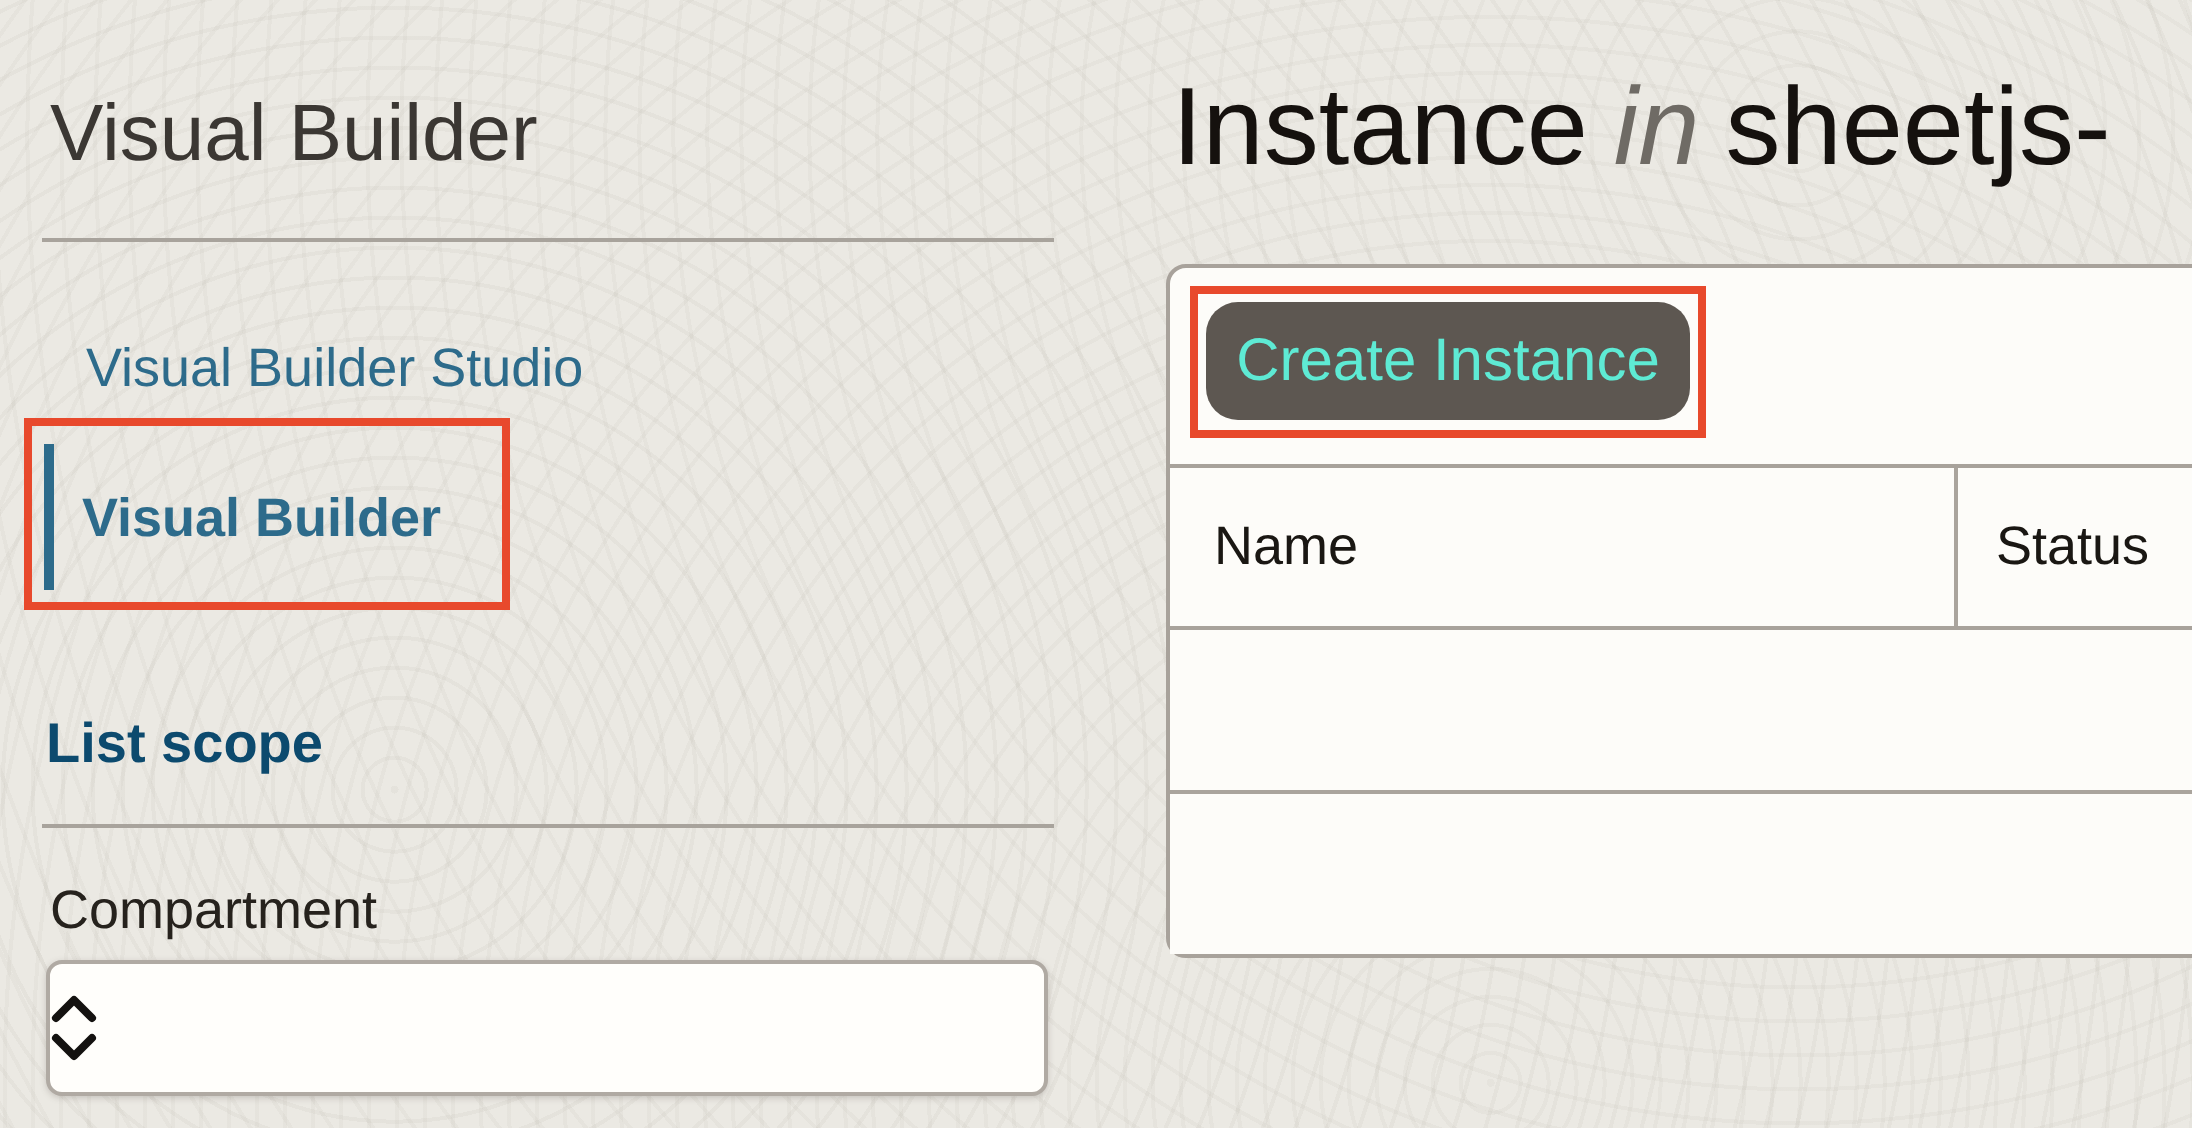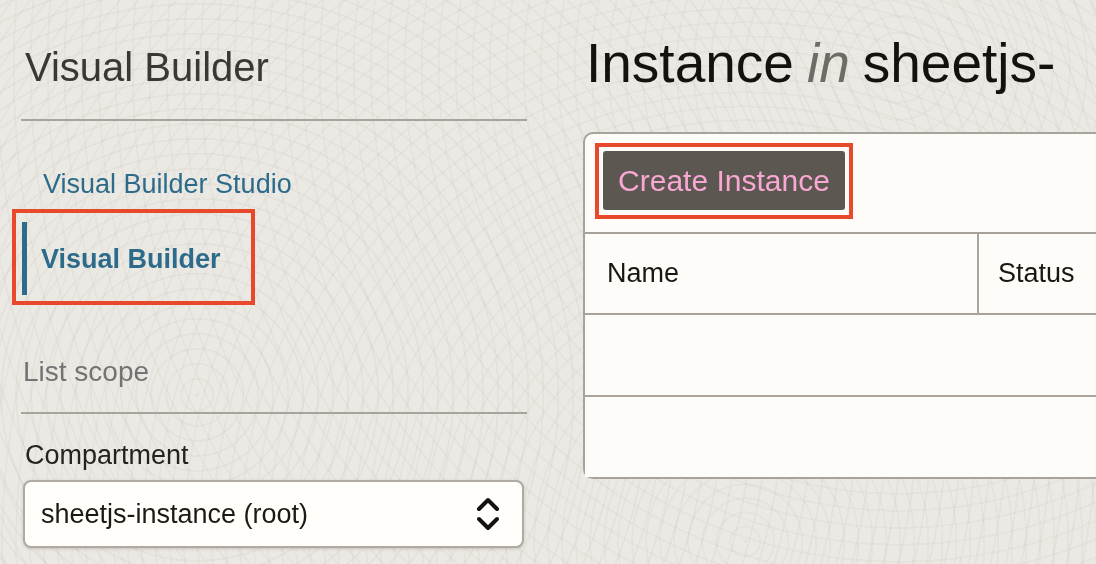--- a/index.html
+++ b/index.html
@@ -36,21 +36,21 @@
   .nav-link-vb { left: 41px; top: 244px; font-weight: 700; }
   .nav-selected-bar {
     left: 22px; top: 222px; width: 5px; height: 73px; background: #2d6b8b;
   }
   .annotation-box {
     border: 4px solid #e8492c; background: transparent; pointer-events: none;
   }
   .annotation-sidebar { left: 12px; top: 209px; width: 243px; height: 96px; }
   .list-scope {
     left: 23px; top: 356px;
-    font-size: 28px; font-weight: 400; color: #737373; white-space: nowrap;
+    font-size: 28px; font-weight: 700; color: #0c4a6e; white-space: nowrap;
   }
   .compartment-label {
     left: 25px; top: 440px;
     font-size: 27px; color: #26221d; white-space: nowrap; text-align: center;
   }
   .compartment-select {
     left: 23px; top: 480px; width: 501px; height: 68px;
     background: #fffefb;
     border: 2px solid #b0aaa3;
     border-radius: 8px;
@@ -74,22 +74,22 @@
   }
   .panel {
     left: 583px; top: 132px; width: 562px; height: 347px;
     background: #fdfcf9;
     border: 2px solid #a8a29b;
     border-radius: 10px;
   }
   .annotation-button { left: 10px; top: 9px; width: 258px; height: 76px; }
   .create-btn {
     left: 18px; top: 17px; width: 242px; height: 59px;
-    background: #5d5751; color: #f9a8d4;
-    border: none; border-radius: 3px;
+    background: #5d5751; color: #5eead4;
+    border: none; border-radius: 16px;
     font-family: "Liberation Sans", sans-serif;
     font-size: 30px;
     display: flex; align-items: center; justify-content: center;
     cursor: pointer; white-space: nowrap;
   }
   .table-header {
     left: 0; top: 98px; width: 100%; height: 83px;
     border-top: 2px solid #a8a29b;
     border-bottom: 2px solid #a8a29b;
     display: flex;
@@ -116,21 +116,20 @@
 <div class="abs nav-selected-bar"></div>
 <a class="abs nav-link nav-link-vb">Visual Builder</a>
 <div class="abs annotation-box annotation-sidebar"></div>
 
 <div class="abs list-scope">List scope</div>
 <div class="abs divider divider-2"></div>
 
 <div class="abs compartment-label">Compartment</div>
 
 <div class="abs compartment-select">
-  <span class="value">sheetjs-instance (root)</span>
   <svg class="chev" width="24" height="36" viewBox="0 0 24 36" fill="none">
     <polyline points="3,13 12,4 21,13" stroke="#141210" stroke-width="4" stroke-linecap="round" stroke-linejoin="round"></polyline>
     <polyline points="3,23 12,32 21,23" stroke="#141210" stroke-width="4" stroke-linecap="round" stroke-linejoin="round"></polyline>
   </svg>
 </div>
 
 <h1 class="abs page-title"><span>Instance</span><span class="in">in</span><span>sheetjs-</span></h1>
 
 <div class="abs panel">
   <div class="abs annotation-box annotation-button"></div>

